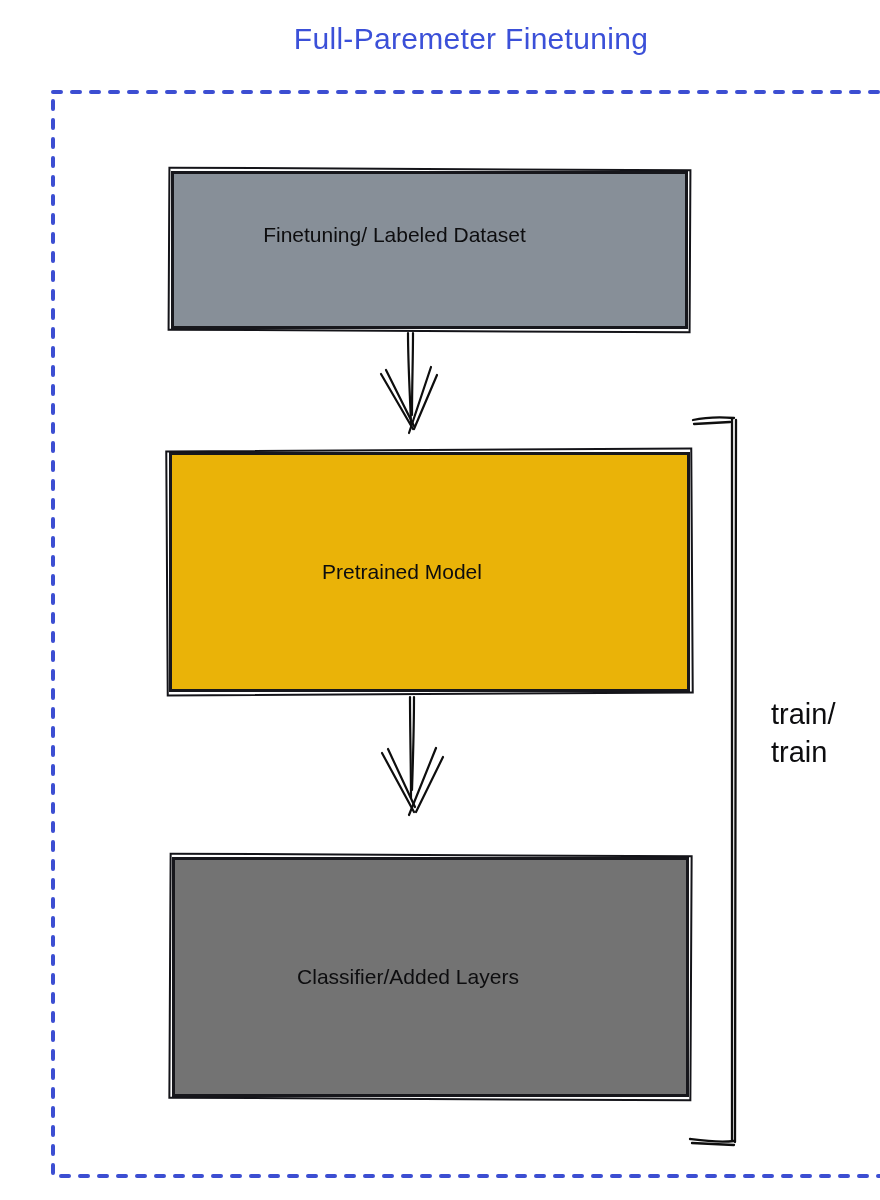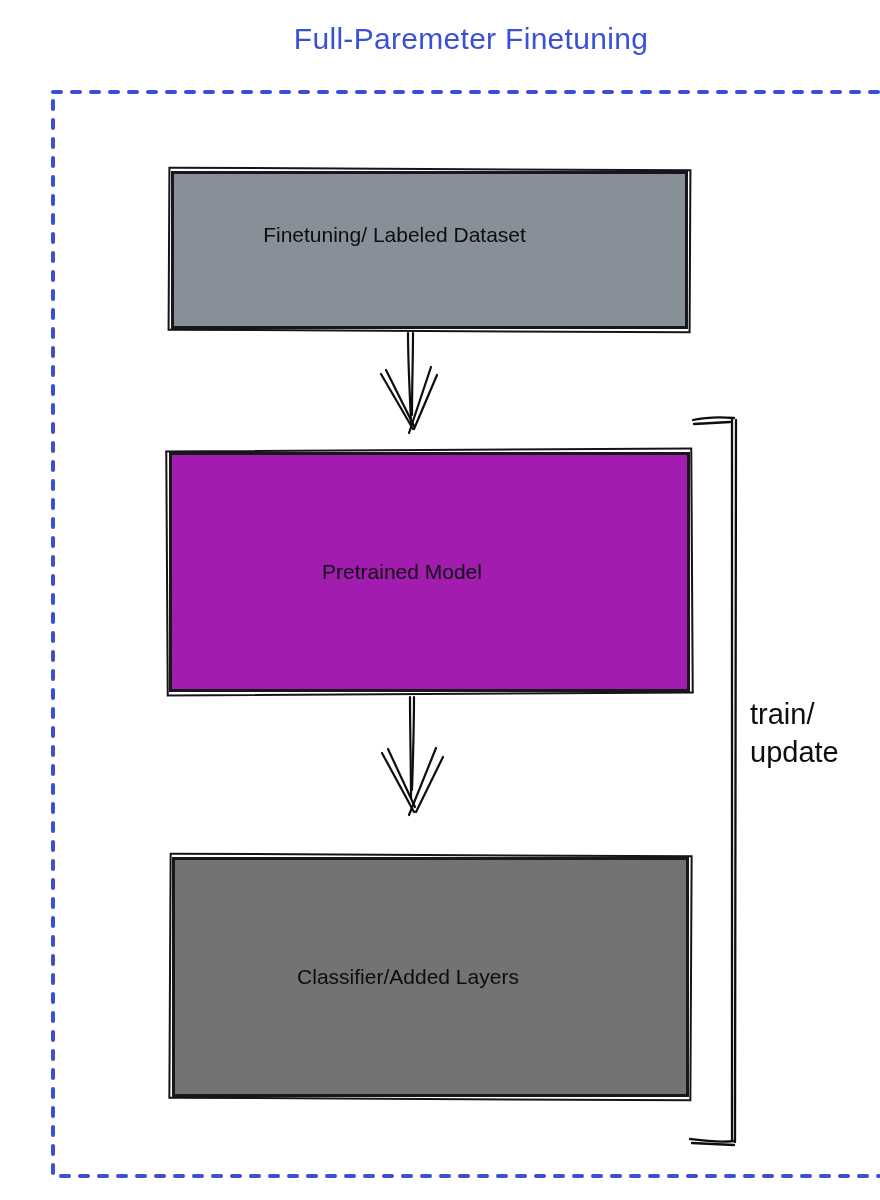--- a/index.html
+++ b/index.html
@@ -46,21 +46,21 @@
     border: 2px solid #141419;
     transform: rotate(0.3deg);
     pointer-events: none;
   }
   .box:nth-of-type(odd)::before { transform: rotate(-0.35deg); }
   .box-dataset   { left: 140px; top: 171px; width: 517px; height: 158px; padding: 0 70px 30px 0; }
   .box-pretrained{ left: 138px; top: 452px; width: 521px; height: 240px; padding-right: 55px; }
   .box-classifier{ left: 141px; top: 857px; width: 517px; height: 240px; padding-right: 45px; }
   .bracket-label {
     position: absolute;
-    left: 719px;
+    left: 740px;
     top: 695px;
     font-size: 29px;
     line-height: 38px;
     color: #0d0d0f;
   }
   .bracket-label span { display: block; }
 </style>
 </head>
 <body>
 
@@ -97,26 +97,26 @@
       <path d="M705 420 L704 1142"></path>
       <path d="M703 1141 C688 1143 674 1141 659 1139"></path>
       <path d="M703 1145 L661 1143"></path>
     </g>
   </svg>
 
   <div class="box box-dataset" style="background: rgb(135, 143, 152);">
     <span>Finetuning/ Labeled Dataset</span>
   </div>
 
-  <div class="box box-pretrained" style="background: #a21caf;">
+  <div class="box box-pretrained" style="background: #eab308;">
     <span>Pretrained Model</span>
   </div>
 
   <div class="box box-classifier" style="background: #737373;">
     <span>Classifier/Added Layers</span>
   </div>
 
   <div class="bracket-label">
     <span>train/</span>
-    <span>update</span>
+    <span>train</span>
   </div>
 
 </div>
 
 </body></html>

